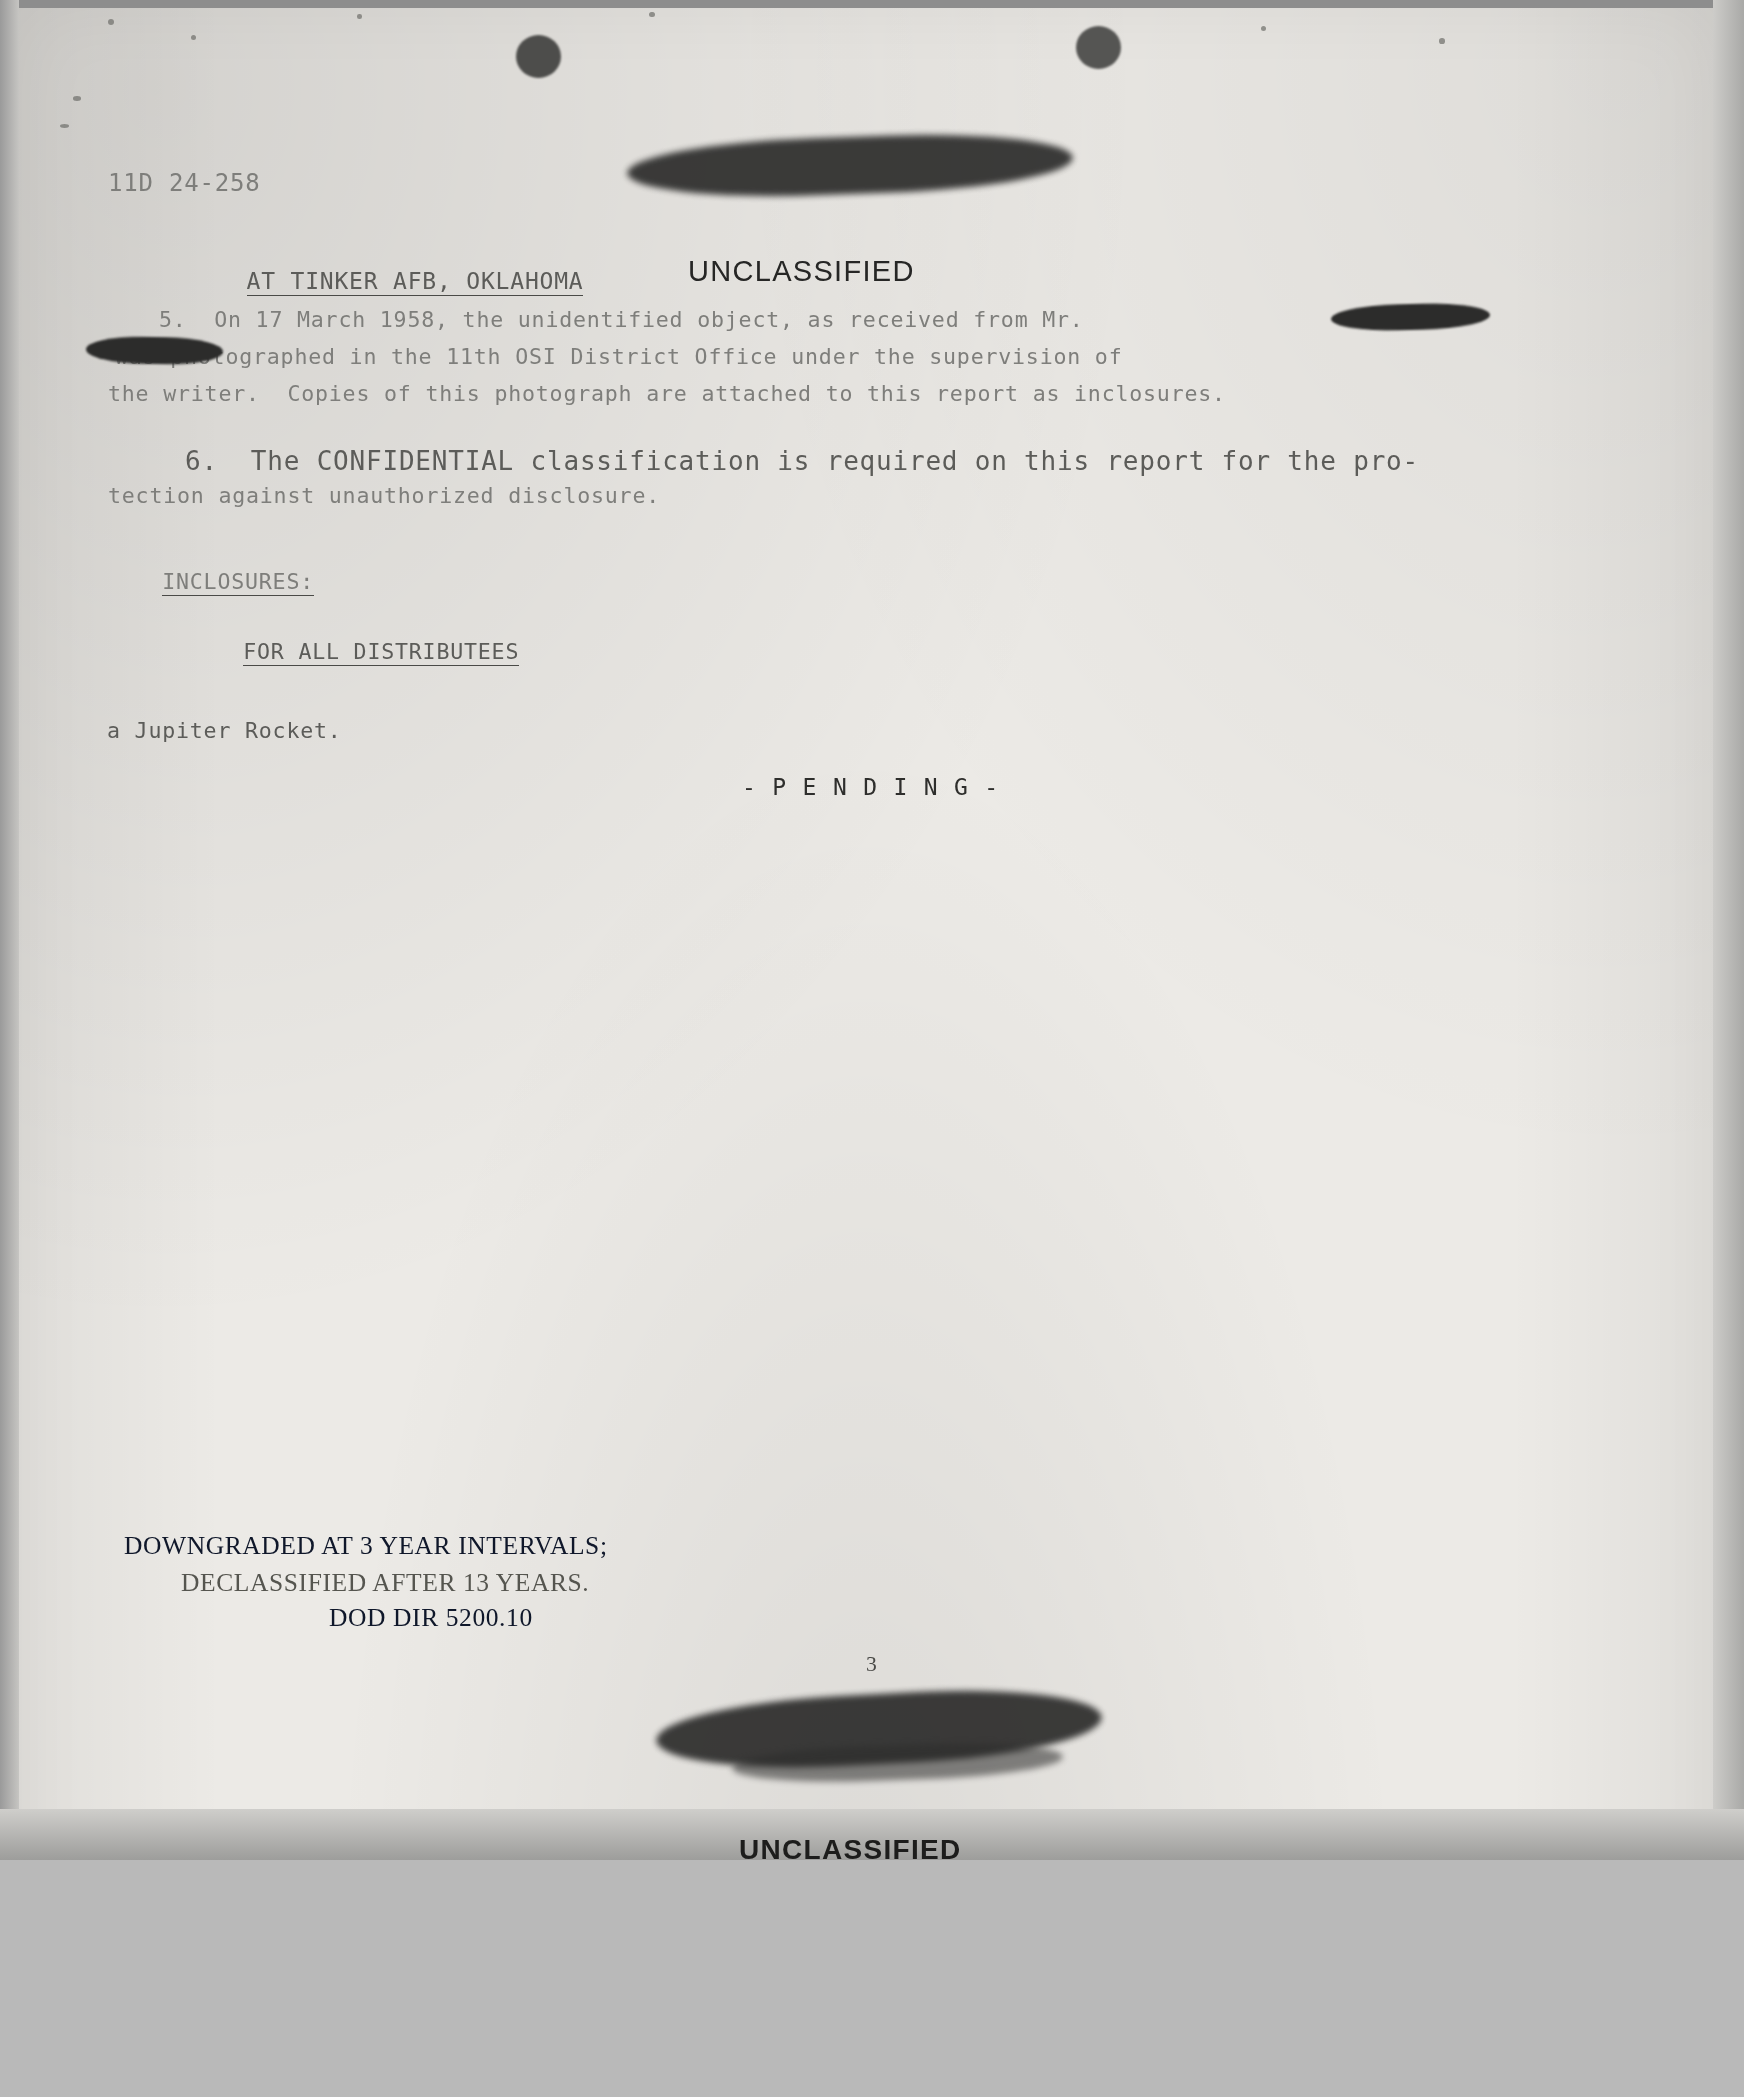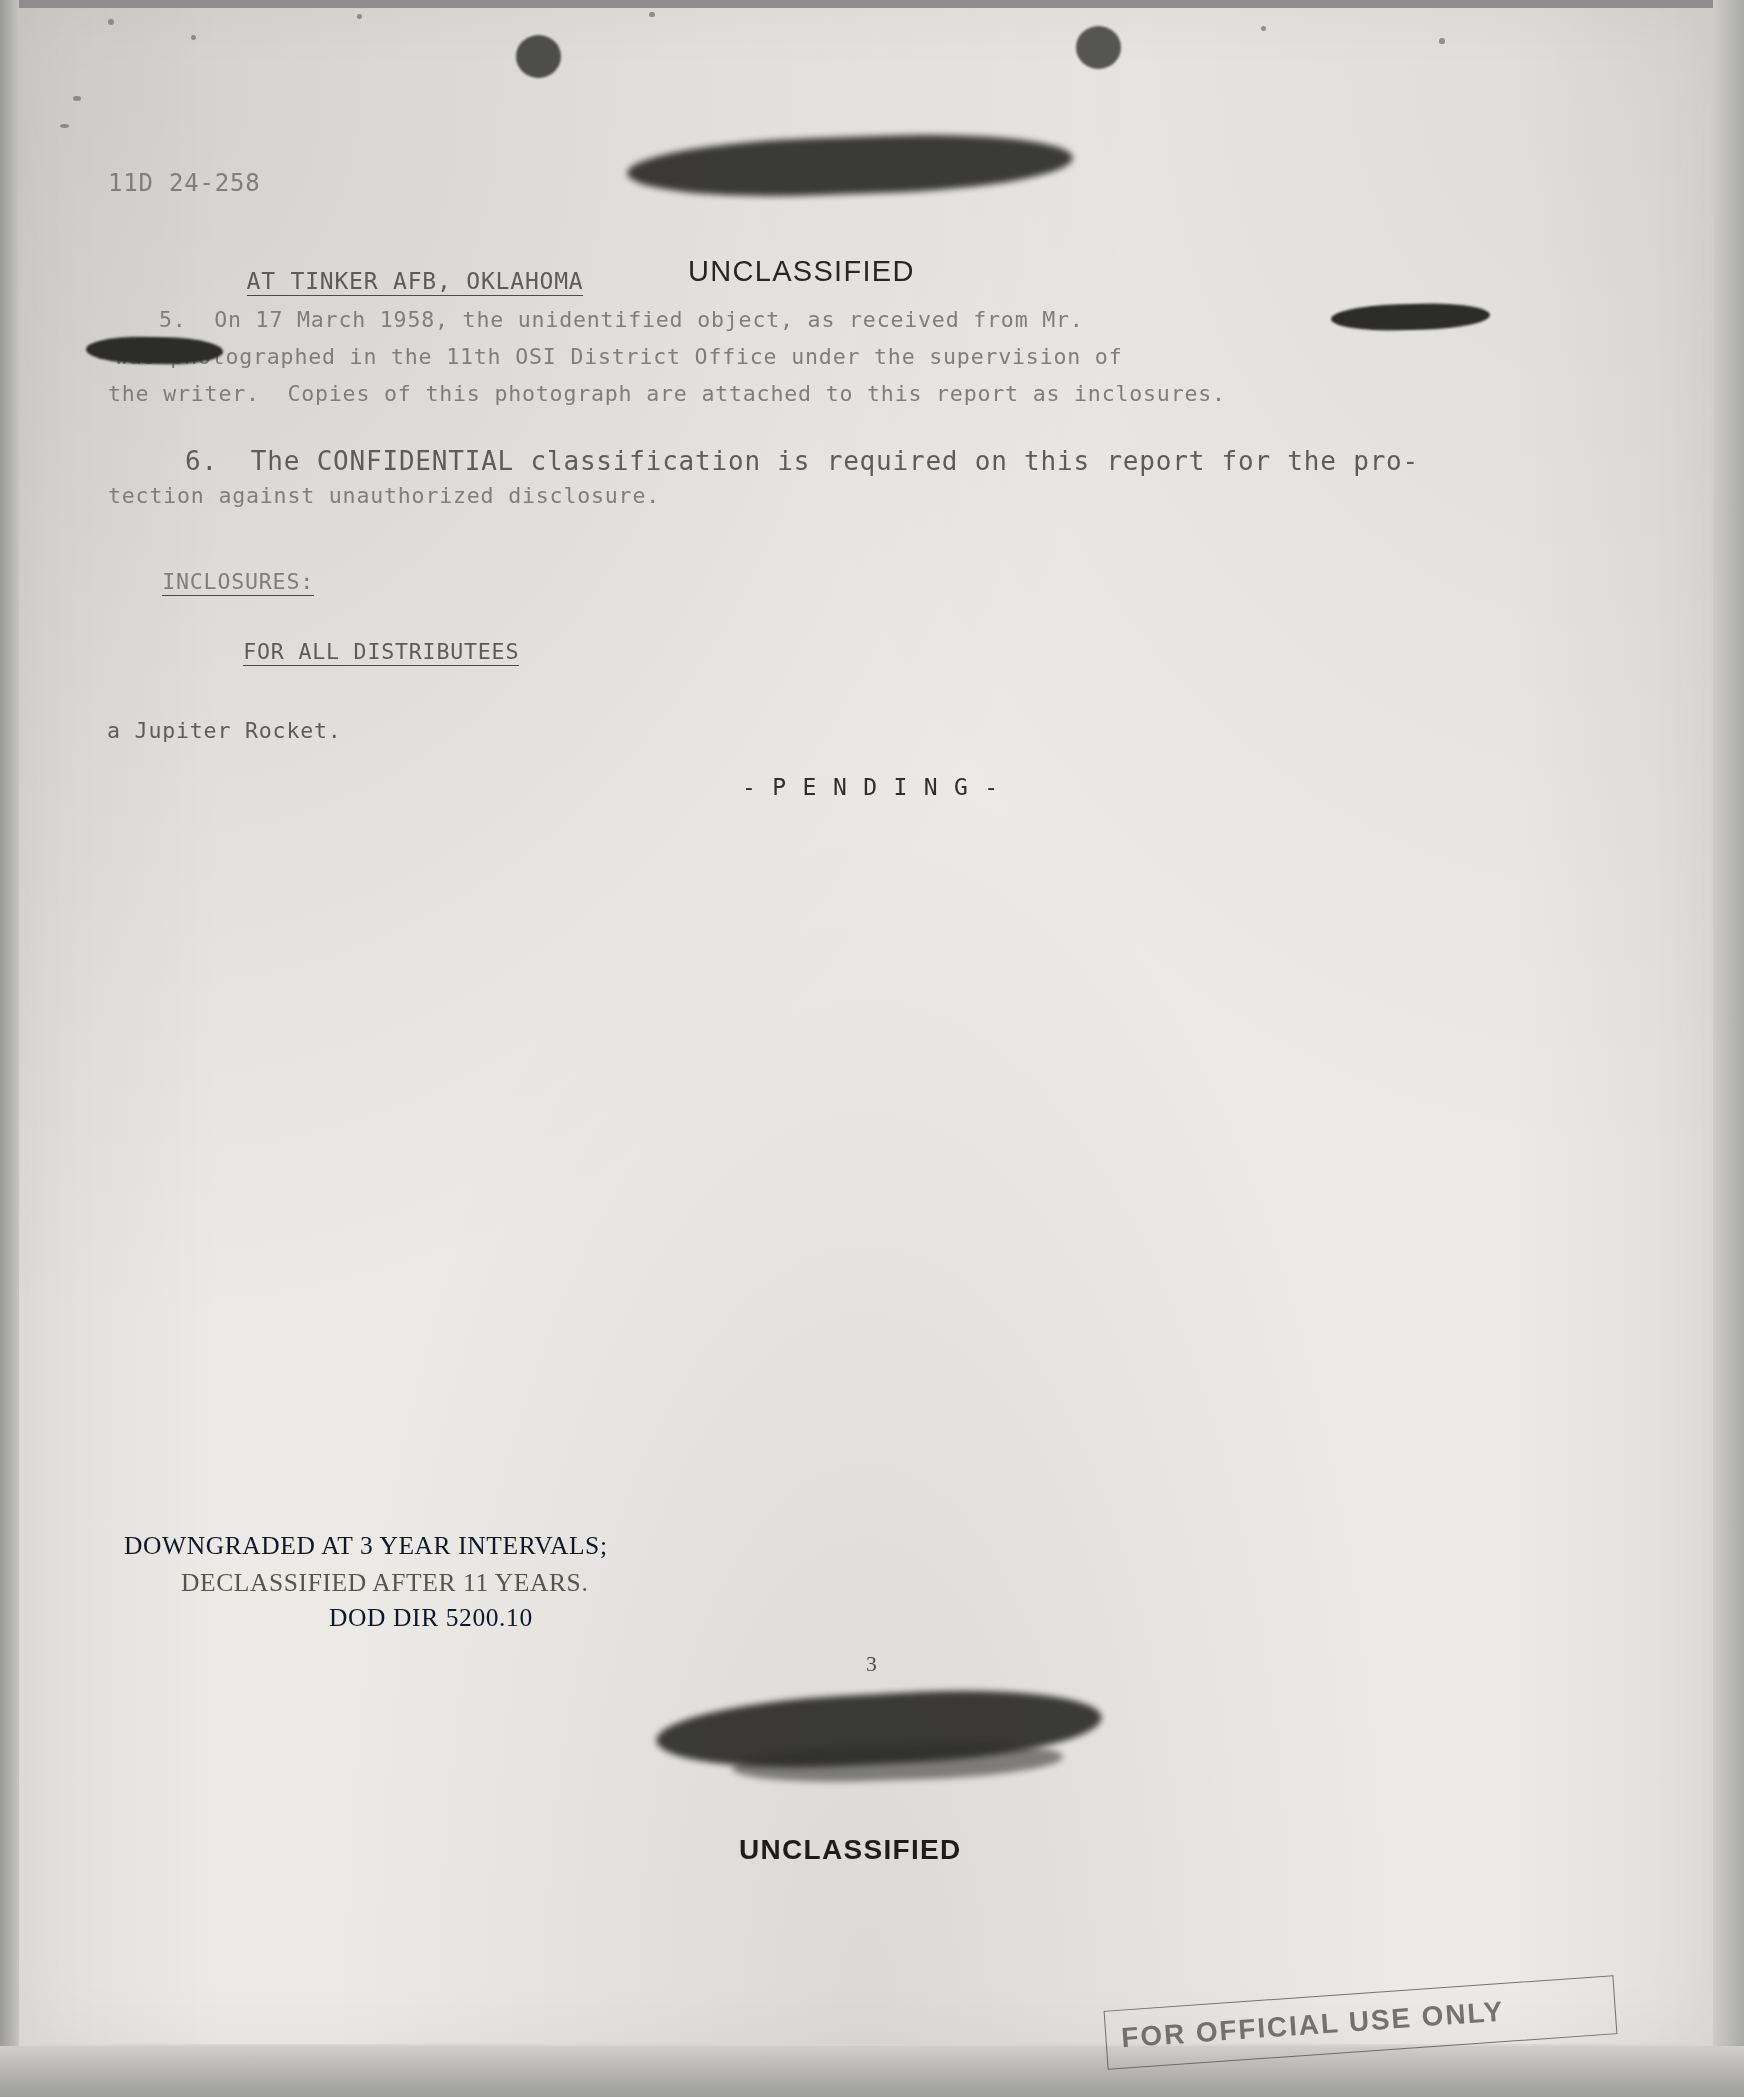--- a/index.html
+++ b/index.html
@@ -3,21 +3,21 @@
 <meta charset="utf-8">
 <style>
   html, body {
     margin: 0;
     padding: 0;
     background: #b9b9b9;
   }
   .page {
     position: relative;
     width: 1745px;
-    height: 2097px;
+    height: 1860px;
     background: #d8d7d4;
     overflow: hidden;
     font-family: "Liberation Sans", sans-serif;
   }
   
   .sheet {
     position: absolute;
     left: 19px;
     top: 6.4px;
     width: 1694px;
@@ -184,21 +184,21 @@
 
   <div class="typed mid" style="left:188px;top:614px;font-size:21.6px;">
     <span class="underline-txt">FOR ALL DISTRIBUTEES</span>
   </div>
 
   <div class="typed mid" style="left:107px;top:718px;font-size:21.6px;">a Jupiter Rocket.</div>
 
   <div class="typed dark" style="left:729px;top:774px;font-size:23px;letter-spacing:1.3px;margin-left:13px;">- P E N D I N G -</div>
 
   <div class="downgrade" style="left:124px;top:1531px;font-size:25.5px;">DOWNGRADED AT 3 YEAR INTERVALS;</div>
-  <div class="downgrade" style="left:181px;top:1568px;font-size:25.5px;color:#55554f;">DECLASSIFIED AFTER 11 YEARS.</div>
+  <div class="downgrade" style="left:181px;top:1568px;font-size:25.5px;color:#55554f;">DECLASSIFIED AFTER 13 YEARS.</div>
   <div class="downgrade" style="left:315px;top:1603px;font-size:25.5px;margin-left:14px;">DOD DIR 5200.10</div>
 
   <div class="pagenum" style="left:866px;top:1652px;">3</div>
 
   <div class="smear soft" style="left:656px;top:1694px;width:446px;height:70px;transform:rotate(-3deg);"></div>
   <div class="smear soft" style="left:732px;top:1745px;width:331px;height:35px;transform:rotate(-2deg);opacity:.55;"></div>
 
   <div class="stamp-bottom" style="left:739px;top:1834px;">UNCLASSIFIED</div>
 
   <div class="official-box" style="left:1105px;top:1993px;width:509px;height:57px;"></div>

